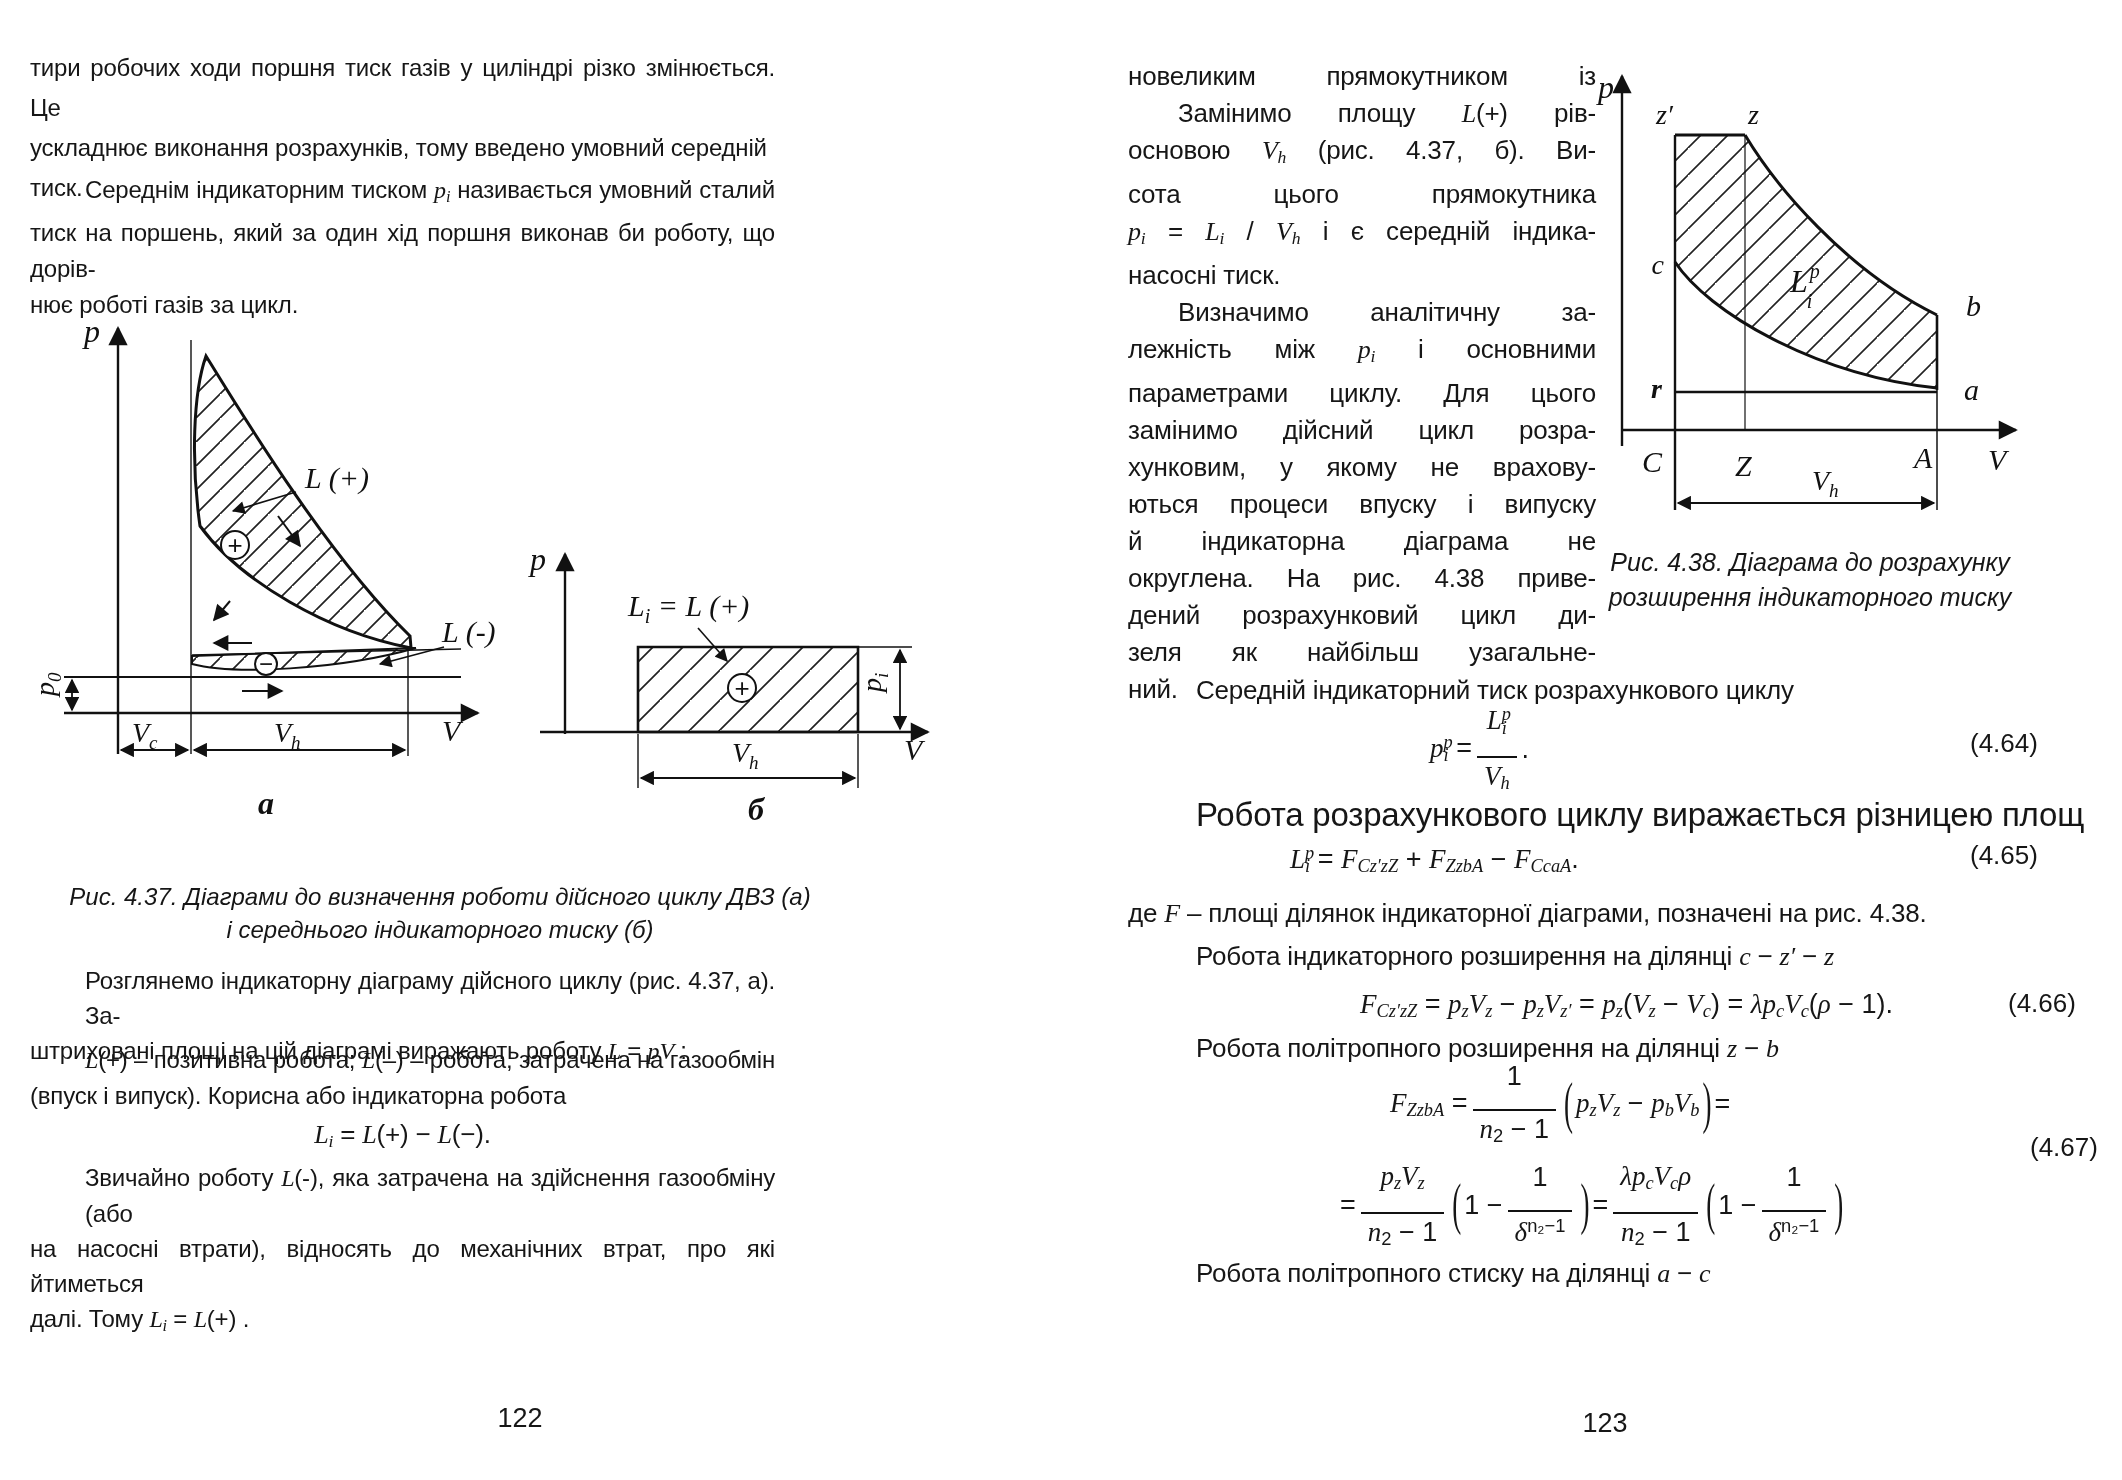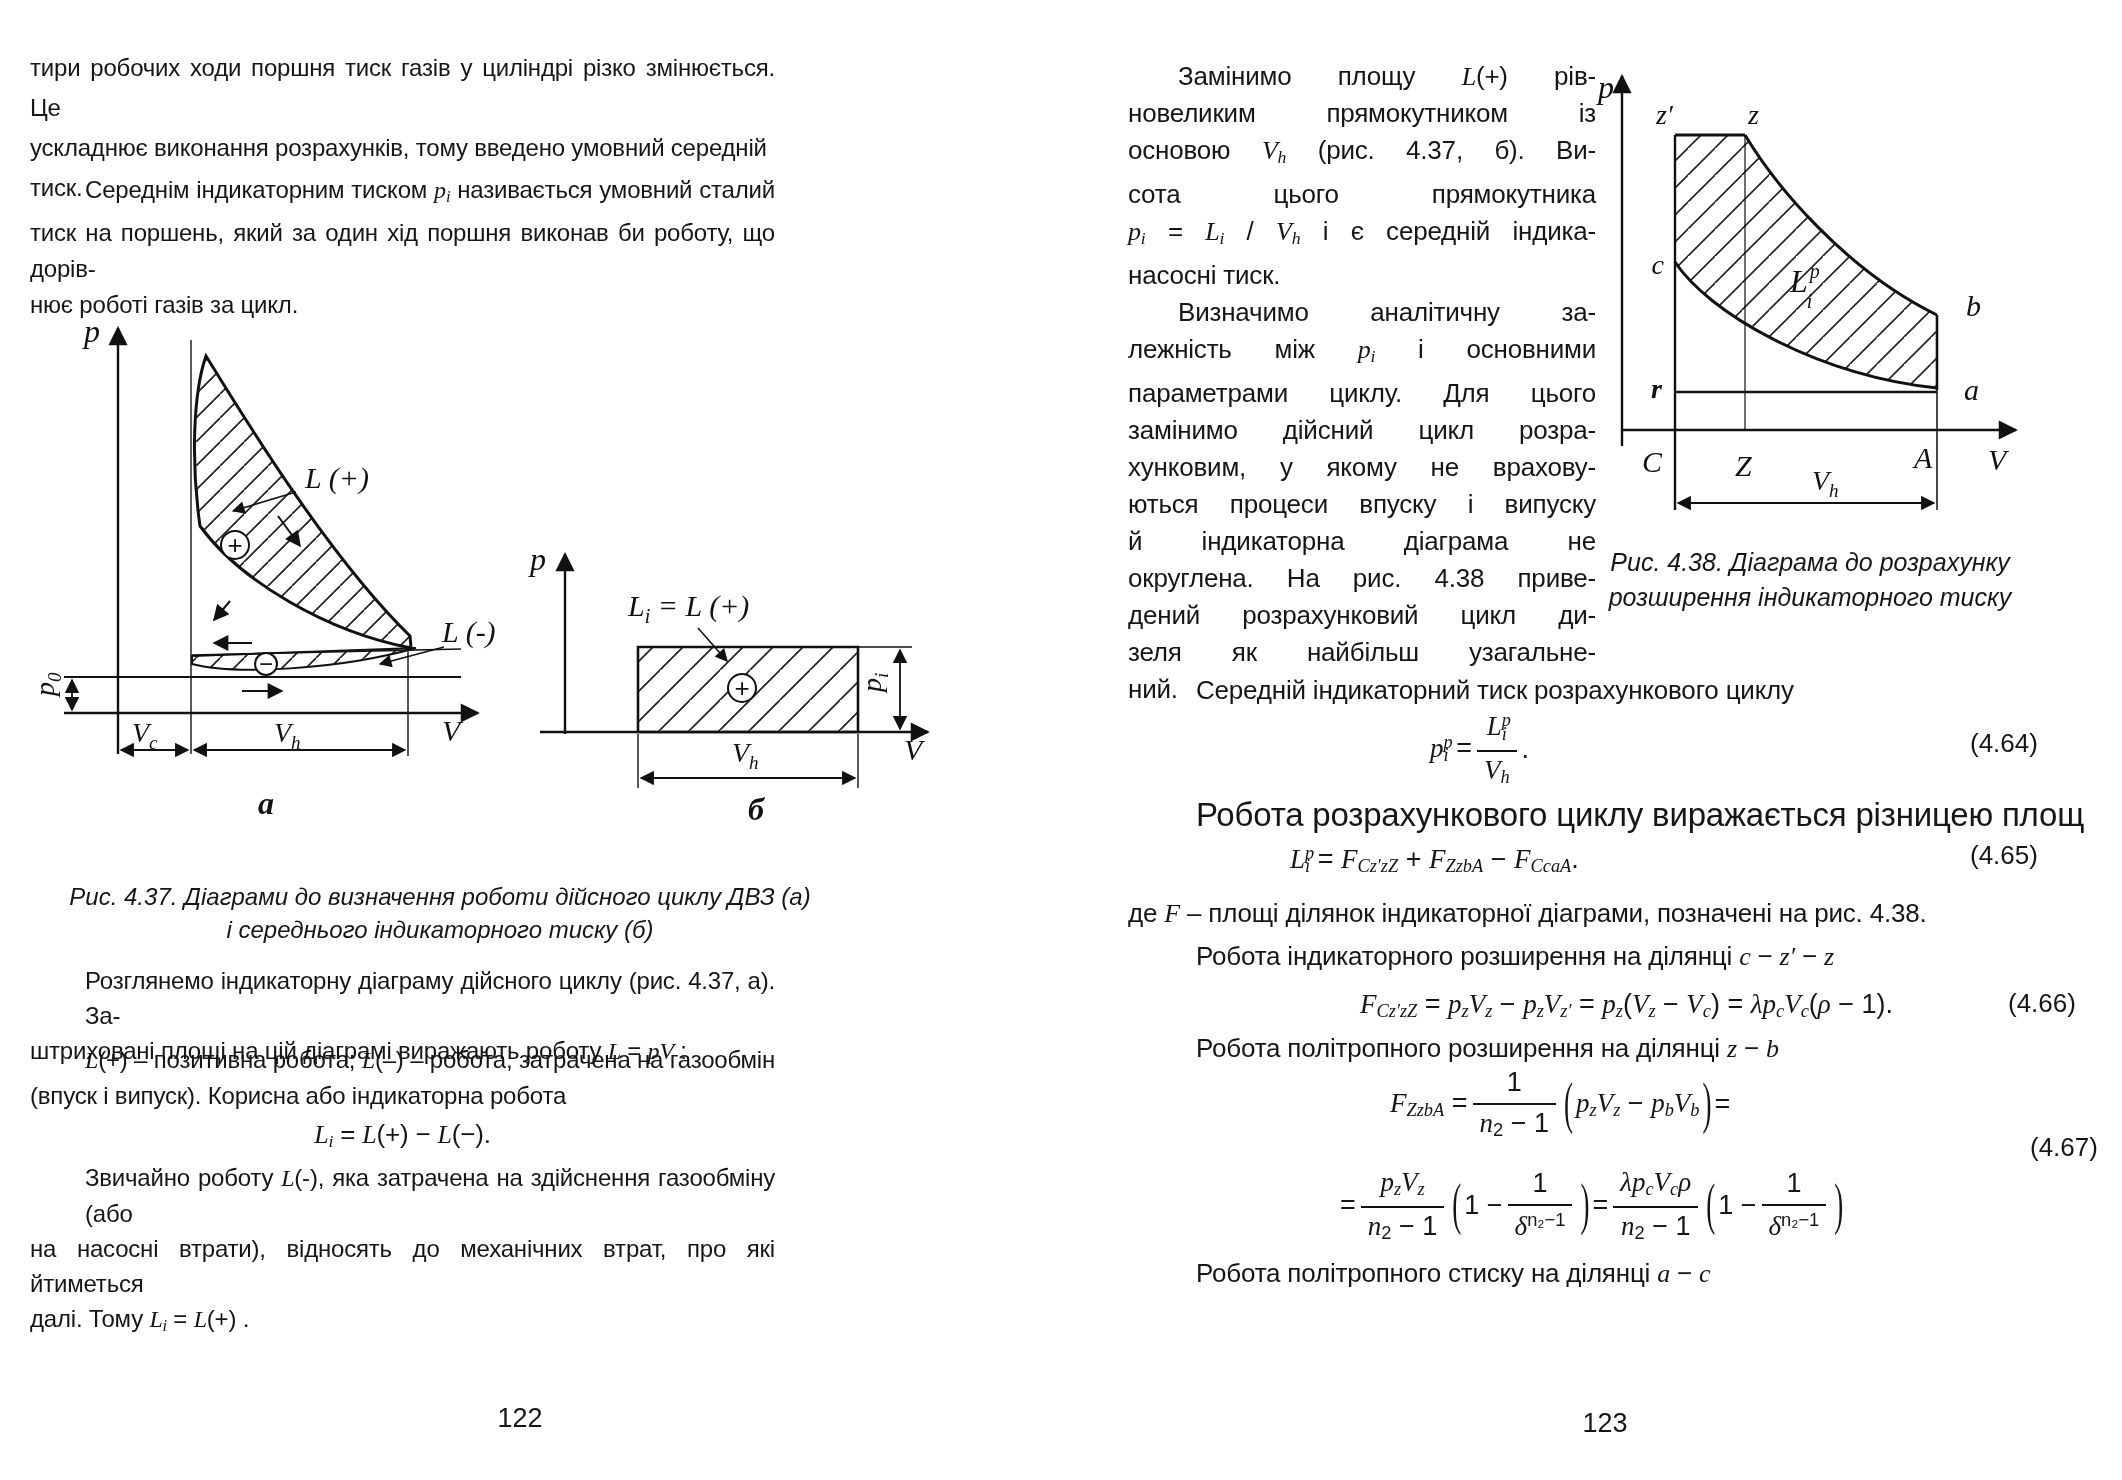--- a/index.html
+++ b/index.html
@@ -12,21 +12,21 @@
   .ctr{text-align:left;text-align-last:center}
   .b{font-weight:bold}
   .m{font-family:"Liberation Serif",serif;font-style:italic}
   .sb{font-size:68%;vertical-align:-0.22em}
   .sp{font-size:68%;vertical-align:0.5em}
   .ul{margin-left:-0.5em}
   .cap{font-style:italic;font-size:24px;line-height:33px;text-align:center}
   .rc .ln{font-size:26px;line-height:37px}
   .fx{display:flex;align-items:center;justify-content:flex-start;font-size:27px}
   .frac{display:inline-block;vertical-align:middle;text-align:center;margin:0 5px}
-  .frac>.num{display:block;border-bottom:2.2px solid #111;padding:0 7px 5px}
+  .frac>.num{display:block;border-bottom:2.2px solid #111;padding:0 7px 17px}
   .frac>.den{display:block;padding:3px 7px 0}
   .bp{display:inline-block;transform:scaleY(2.1);font-family:"Liberation Serif",serif;
       font-weight:400;margin:0 3px}
   .eqn{font-size:26px}
   .pgnum{font-size:27px}
   svg text{fill:#111}
   .svgm{font-family:"Liberation Serif",serif;font-style:italic}
 </style>
 </head>
 <body>
@@ -144,22 +144,22 @@
       <div class="ln j" style="line-height:35px">на насосні втрати), відносять до механічних втрат, про які йтиметься</div>
       <div class="ln" style="line-height:35px"><span>далі. Тому </span><span class="m">L</span><span class="m sb">i</span><span> = </span><span class="m">L</span><span>(+) .</span></div>
     </div>
 
     <div class="abs pgnum" style="left:460px;top:1403px;width:120px;text-align:center">122</div>
   </div>
 
   <div class="abs rc" style="left:1090px;top:40px;width:1032px;height:1440px">
 
     <div class="abs" style="left:38px;top:18px;width:468px">
+      <div class="ln j">новеликим прямокутником із</div>
       <div class="ln j" style="padding-left:50px"><span>Замінимо площу </span><span class="m">L</span><span>(+) рів-</span></div>
-      <div class="ln j">новеликим прямокутником із</div>
       <div class="ln j"><span>основою </span><span class="m">V</span><span class="m sb">h</span><span> (рис. 4.37, б). Ви-</span></div>
       <div class="ln j">сота цього прямокутника</div>
       <div class="ln j"><span class="m">p</span><span class="m sb">i</span><span> = </span><span class="m">L</span><span class="m sb">i</span><span> / </span><span class="m">V</span><span class="m sb">h</span><span> і є середній індика-</span></div>
       <div class="ln">насосні тиск.</div>
       <div class="ln j" style="padding-left:50px">Визначимо аналітичну за-</div>
       <div class="ln j"><span>лежність між </span><span class="m">p</span><span class="m sb">i</span><span> і основними</span></div>
       <div class="ln j">параметрами циклу. Для цього</div>
       <div class="ln j">замінимо дійсний цикл розра-</div>
       <div class="ln j">хунковим, у якому не врахову-</div>
       <div class="ln j">ються процеси впуску і випуску</div>

